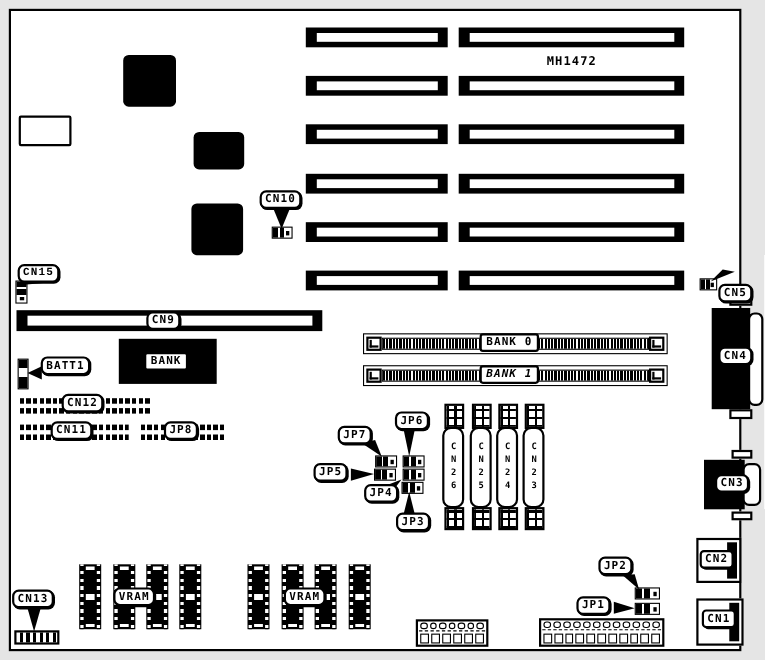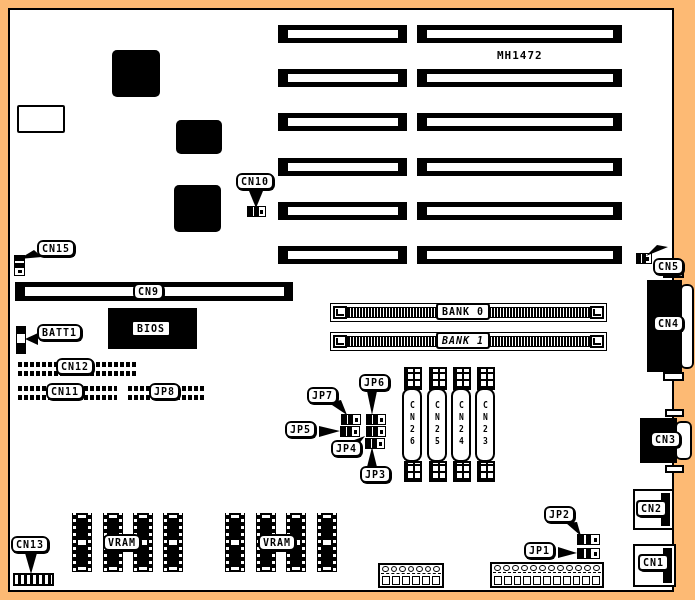--- a/index.html
+++ b/index.html
@@ -1,16 +1,16 @@
 <!DOCTYPE html>
 <html><head>
 <meta charset="utf-8">
 <style>
   html,body{margin:0;padding:0;background:#fff;}
-  .stage{position:relative;width:695px;height:600px;background:#fdba74;overflow:hidden;
+  .stage{position:relative;width:695px;height:600px;background:#e5e5e5;overflow:hidden;
          font-family:"DejaVu Sans Mono",monospace;color:#000;}
   
   .board{position:absolute;border:2px solid #000;background:#fff;}
   
   .chip{position:absolute;background:#000;border-radius:5px;}
   .crystal{position:absolute;background:#fff;border:2px solid #000;border-radius:2px;}
   
   .slot{position:absolute;background:#000;}
   .slot::before{content:"";position:absolute;left:10px;right:9px;top:5px;bottom:5px;background:#fff;}
   
@@ -101,33 +101,33 @@
   <div class="slot" style="left:417px;top:158px;width:205px;height:18px;"></div>
   <div class="slot" style="left:417px;top:202px;width:205px;height:18px;"></div>
   <div class="slot" style="left:417px;top:246px;width:205px;height:18px;"></div>
 
   <div class="model" style="left:497px;top:49px;">MH1472</div>
 
   <div class="jmp" style="left:247px;top:206px;width:17px;height:9px;"></div>
   <div class="callout" style="left:236px;top:173px;">CN10</div>
 
   <div class="jmp-v" style="left:14px;top:255px;width:9px;height:19px;"></div>
-  <div class="callout" style="left:37px;top:240px;">CN15</div>
+  <div class="callout" style="left:16px;top:240px;font-family:Liberation Mono, monospace;">CN15</div>
 
   <div class="jmp" style="left:636px;top:253px;width:14px;height:9px;"></div>
   <div class="callout" style="left:653px;top:226px;margin-top:32px;">CN5</div>
 
   <div class="slot" style="left:15px;top:282px;width:278px;height:19px;"></div>
   <div class="callout" style="left:133px;top:283px;">CN9</div>
 
   <div class="battery" style="left:16px;top:326px;width:8px;height:26px;"></div>
   <div class="callout" style="left:37px;top:324px;">BATT1</div>
 
   <div class="block" style="left:108px;top:308px;width:89px;height:41px;"></div>
-  <div class="boxlabel" style="left:131px;top:320px;">BIOS</div>
+  <div class="boxlabel" style="left:131px;top:320px;">BANK</div>
 
   <div class="pinfield" style="left:18px;top:362px;width:119px;height:14px;"></div>
   <div class="callout" style="left:56px;top:358px;">CN12</div>
   <div class="pinfield" style="left:18px;top:386px;width:99px;height:14px;"></div>
   <div class="callout" style="left:46px;top:383px;">CN11</div>
   <div class="pinfield" style="left:128px;top:386px;width:78px;height:14px;"></div>
   <div class="callout" style="left:149px;top:383px;">JP8</div>
 
   <div class="simm" style="left:330px;top:303px;width:275px;height:17px;">
     <span class="latch" style="left:2px;"></span>

